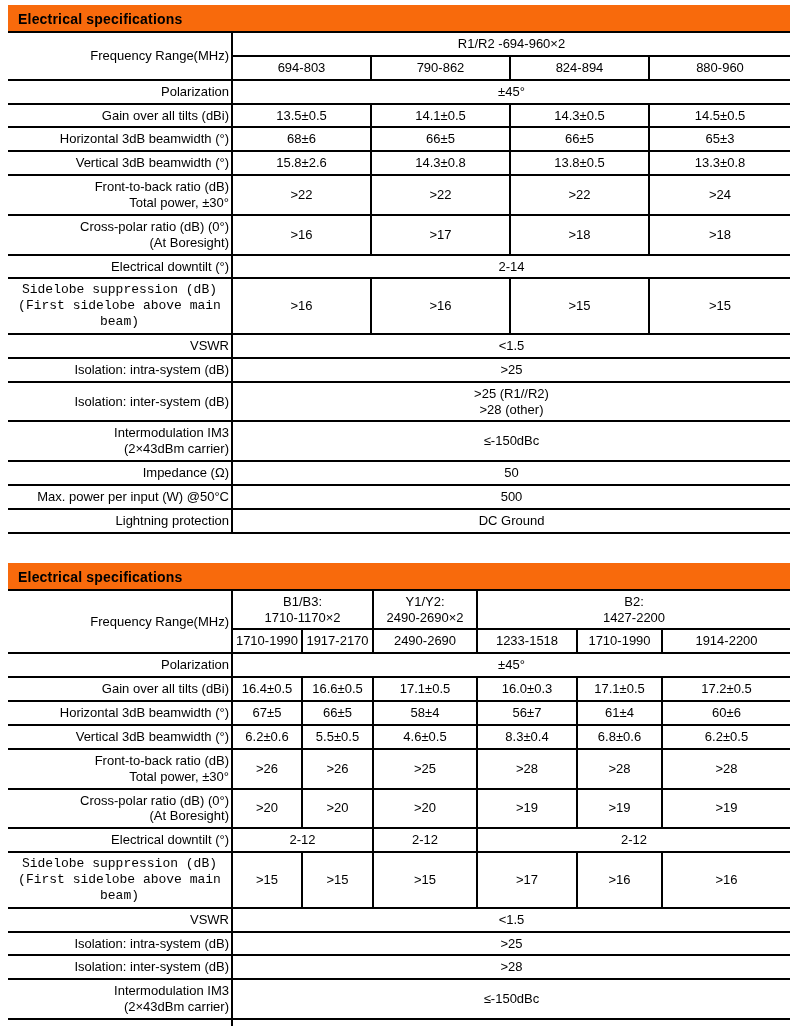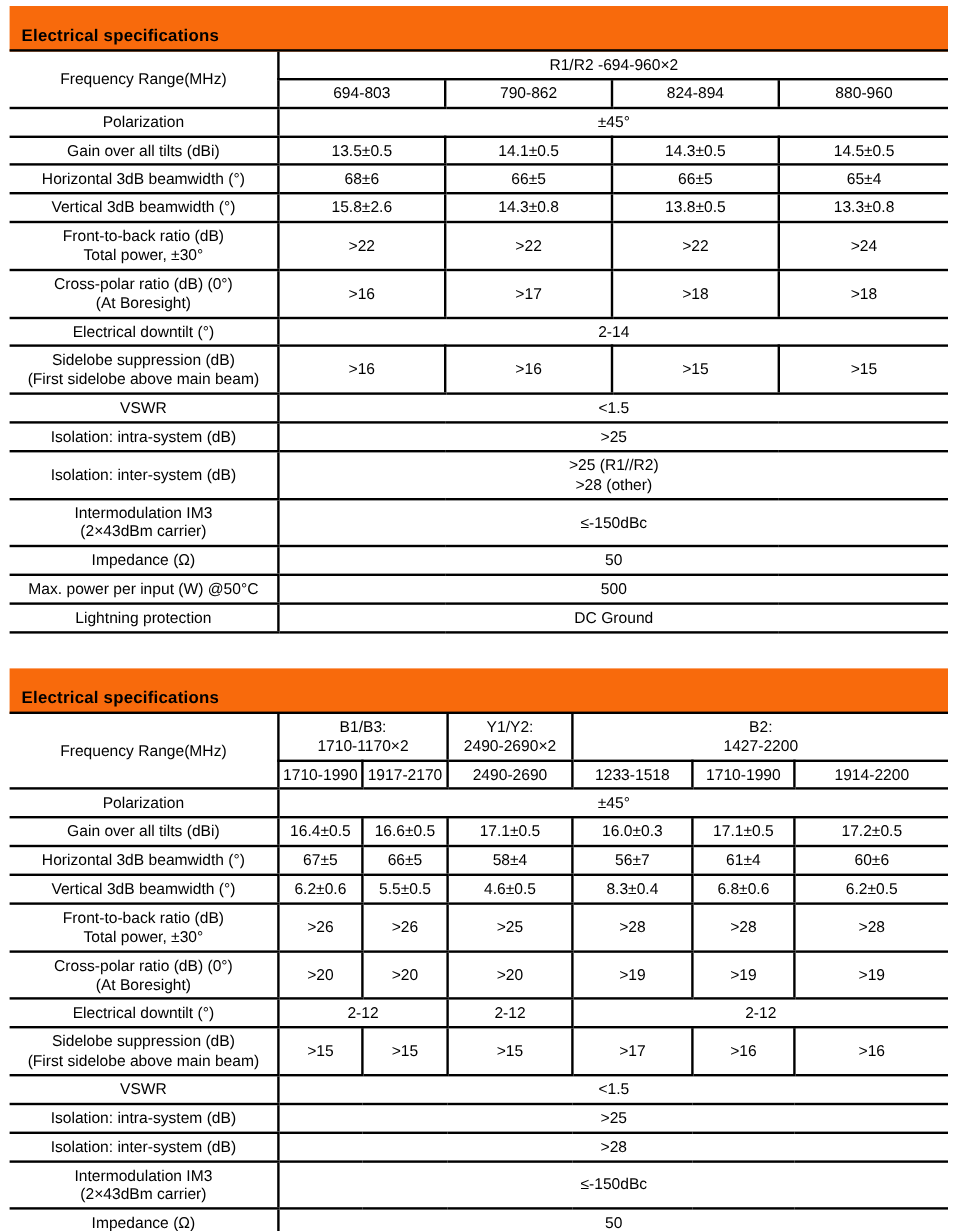--- a/index.html
+++ b/index.html
@@ -18,44 +18,45 @@
     width: 782px;
   }
   .spec-table + .spec-table {
     margin-top: 29px;
   }
   .table-title {
     background: #F86A0C;
     border-bottom: 2.5px solid #000;
     font-weight: bold;
     font-size: 14px;
-    padding: 16px 10px 4px 10px;
+    padding: 6px 10px 4px 10px;
     letter-spacing: 0.2px;
   }
   table.spec {
     border-collapse: collapse;
     table-layout: fixed;
     width: 782px;
     font-size: 13px;
   }
   table.spec td {
     border-bottom: 2px solid #000;
     padding: 3px 2px;
     line-height: 1.22;
     vertical-align: middle;
     overflow: hidden;
   }
   td.label-cell {
-    text-align: center;
+    text-align: right;
     padding-left: 6px;
     white-space: pre-line;
   }
   td.label-cell.center {
     text-align: center;
     padding-left: 2px;
+    font-family: Liberation Mono, monospace;
   }
   td.val-cell {
     border-left: 2px solid #000;
     text-align: center;
     white-space: pre-line;
   }
 </style>
 </head>
 <body>
 
@@ -91,21 +92,21 @@
             <td class="val-cell">13.5±0.5</td>
             <td class="val-cell">14.1±0.5</td>
             <td class="val-cell">14.3±0.5</td>
             <td class="val-cell">14.5±0.5</td>
           </tr>
           <tr>
             <td class="label-cell">Horizontal 3dB beamwidth (°)</td>
             <td class="val-cell">68±6</td>
             <td class="val-cell">66±5</td>
             <td class="val-cell">66±5</td>
-            <td class="val-cell">65±4</td>
+            <td class="val-cell">65±3</td>
           </tr>
           <tr>
             <td class="label-cell">Vertical 3dB beamwidth (°)</td>
             <td class="val-cell">15.8±2.6</td>
             <td class="val-cell">14.3±0.8</td>
             <td class="val-cell">13.8±0.5</td>
             <td class="val-cell">13.3±0.8</td>
           </tr>
           <tr>
             <td class="label-cell">Front-to-back ratio (dB)

